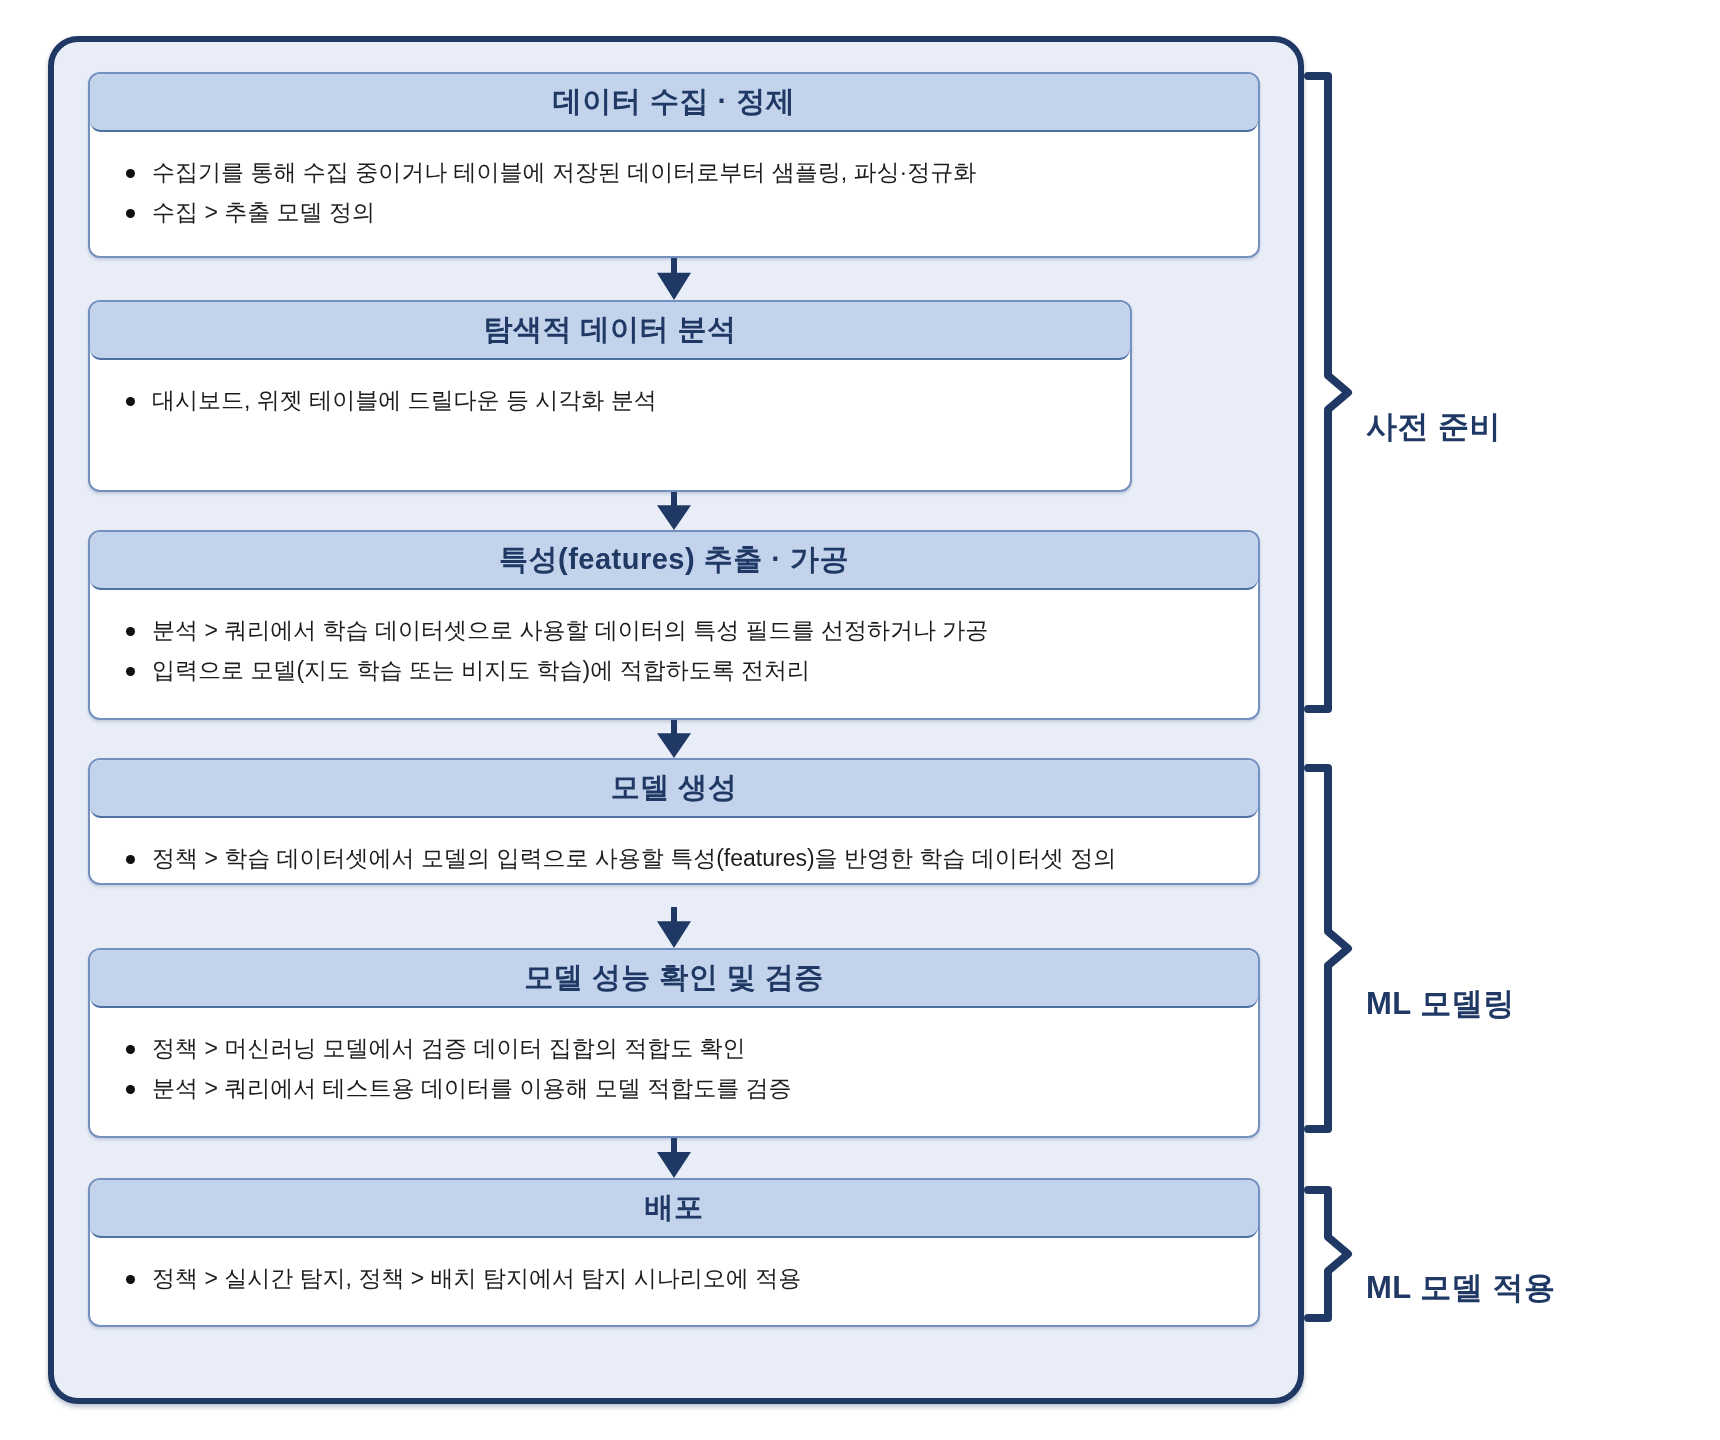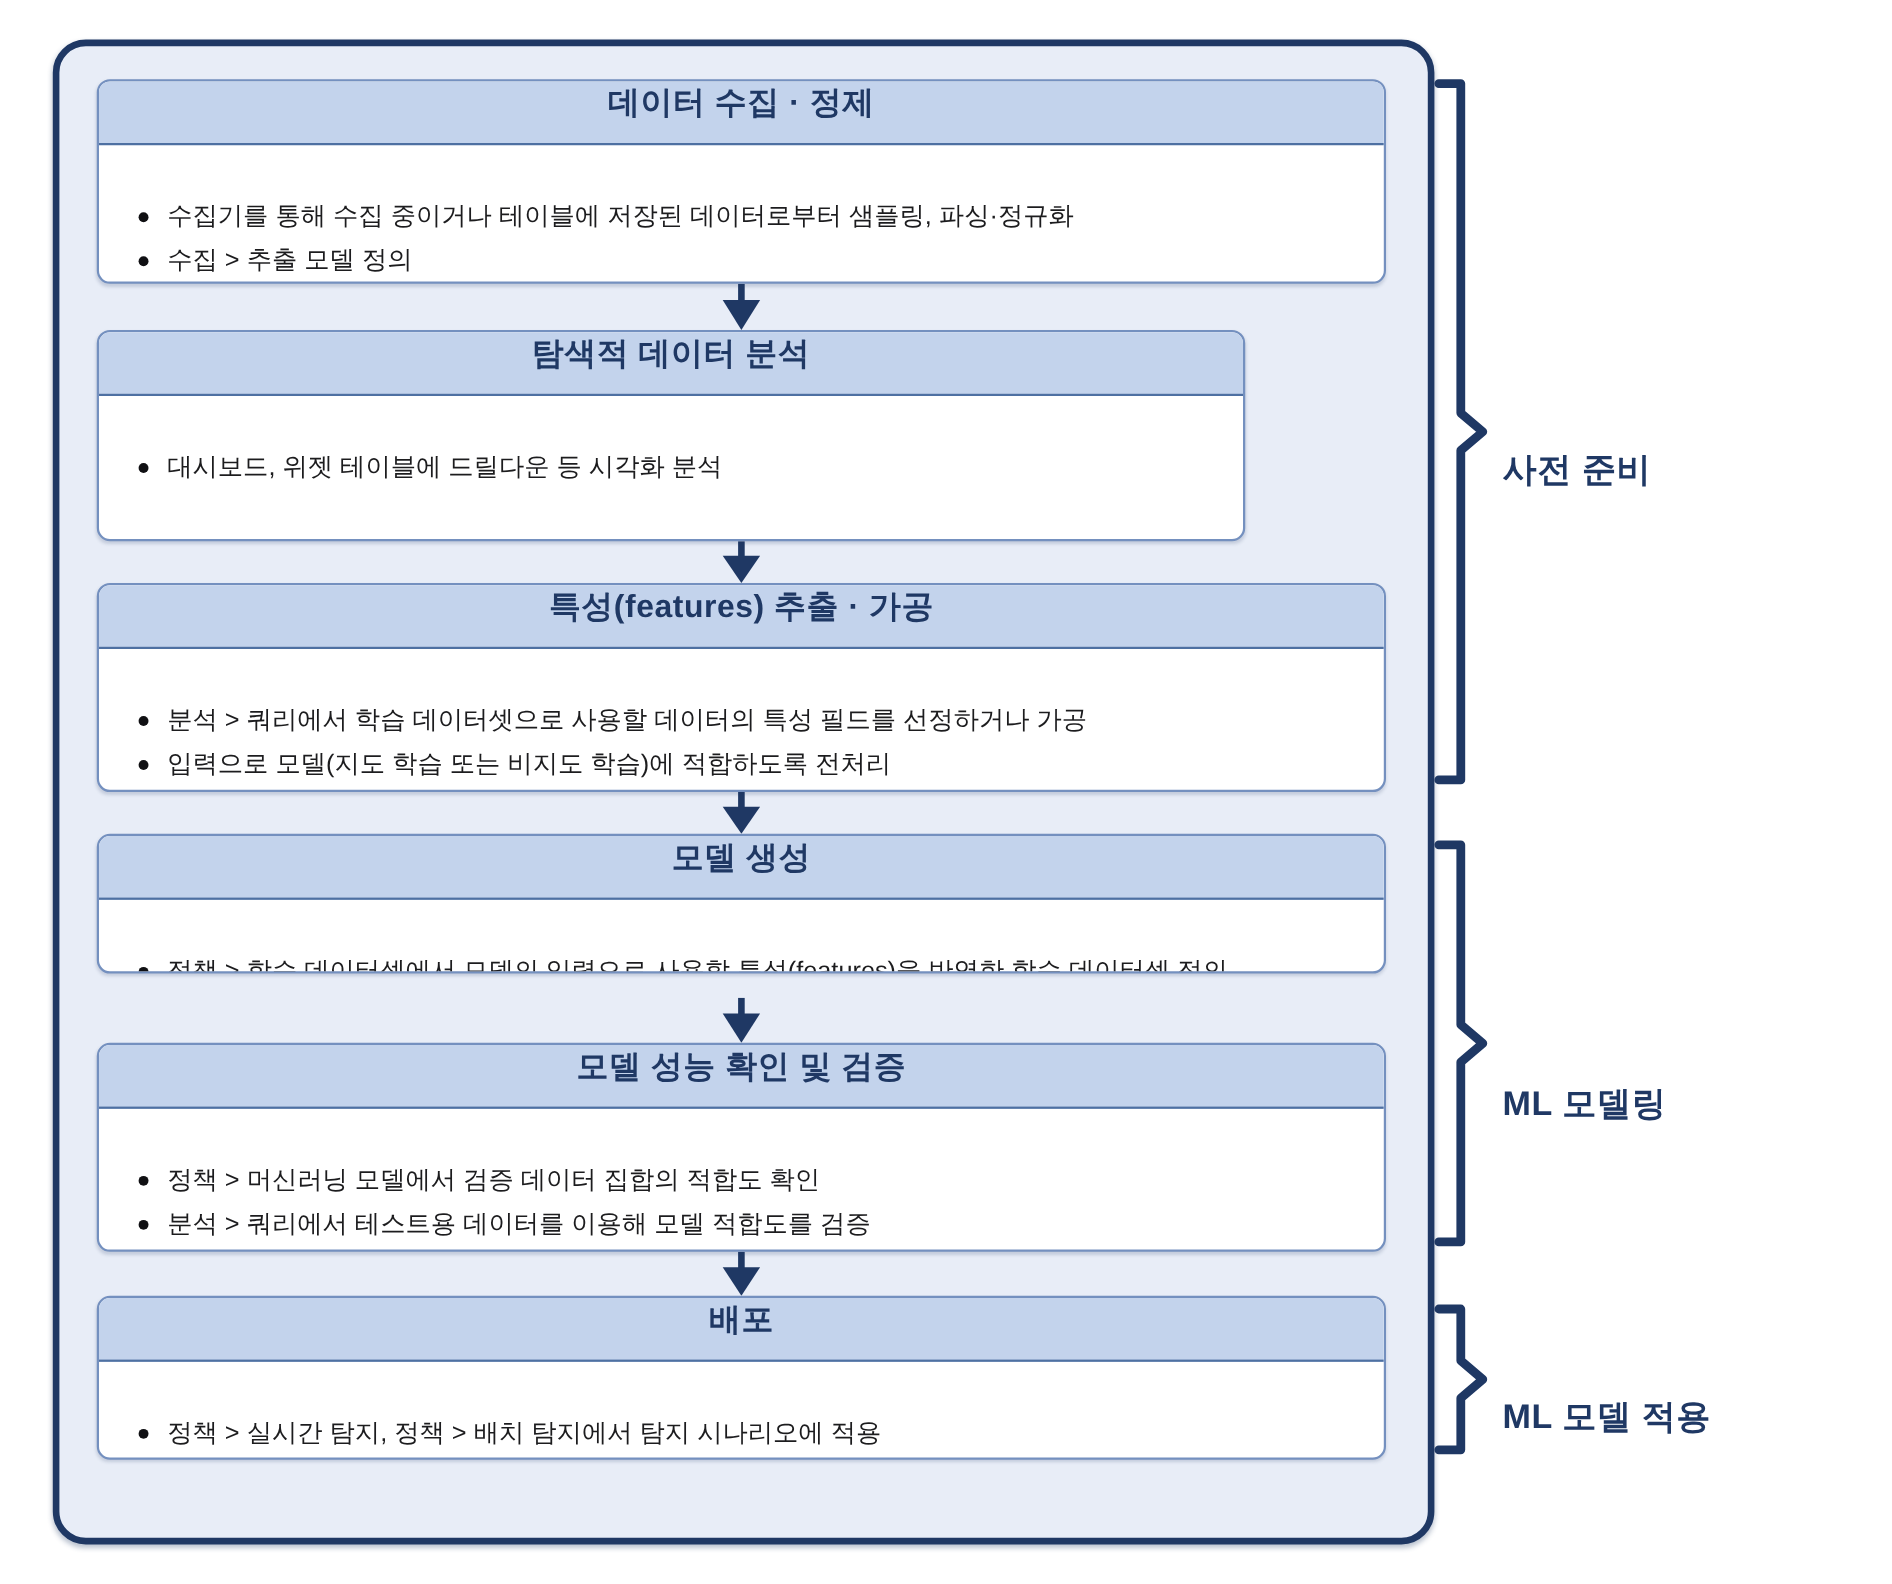--- a/index.html
+++ b/index.html
@@ -33,34 +33,33 @@
     background:#ffffff;
     border:2px solid var(--box-border);
     border-radius:12px;
     overflow:hidden;
     box-shadow:0 2px 3px rgba(31,56,100,0.18);
   }
   .box-header{
     height:58px;
     background:var(--header-bg);
     border-bottom:2px solid var(--separator);
-    display:flex;align-items:flex-start;justify-content:center;
+    display:flex;align-items:center;justify-content:center;border-radius:11px;
   }
   .box-title{
     color:var(--navy);
     font-size:29px;
     font-weight:bold;
     letter-spacing:0.5px;
   }
   .box-body{
     padding:22px 30px 0 22px;
   }
   .box-body ul{
     list-style:none;
-    margin-top:24px;
   }
   .box-body li{
     position:relative;
     padding-left:40px;
     font-size:23px;
     line-height:37px;
     color:var(--body-text);
     margin-bottom:3px;
   }
   .box-body li::before{

